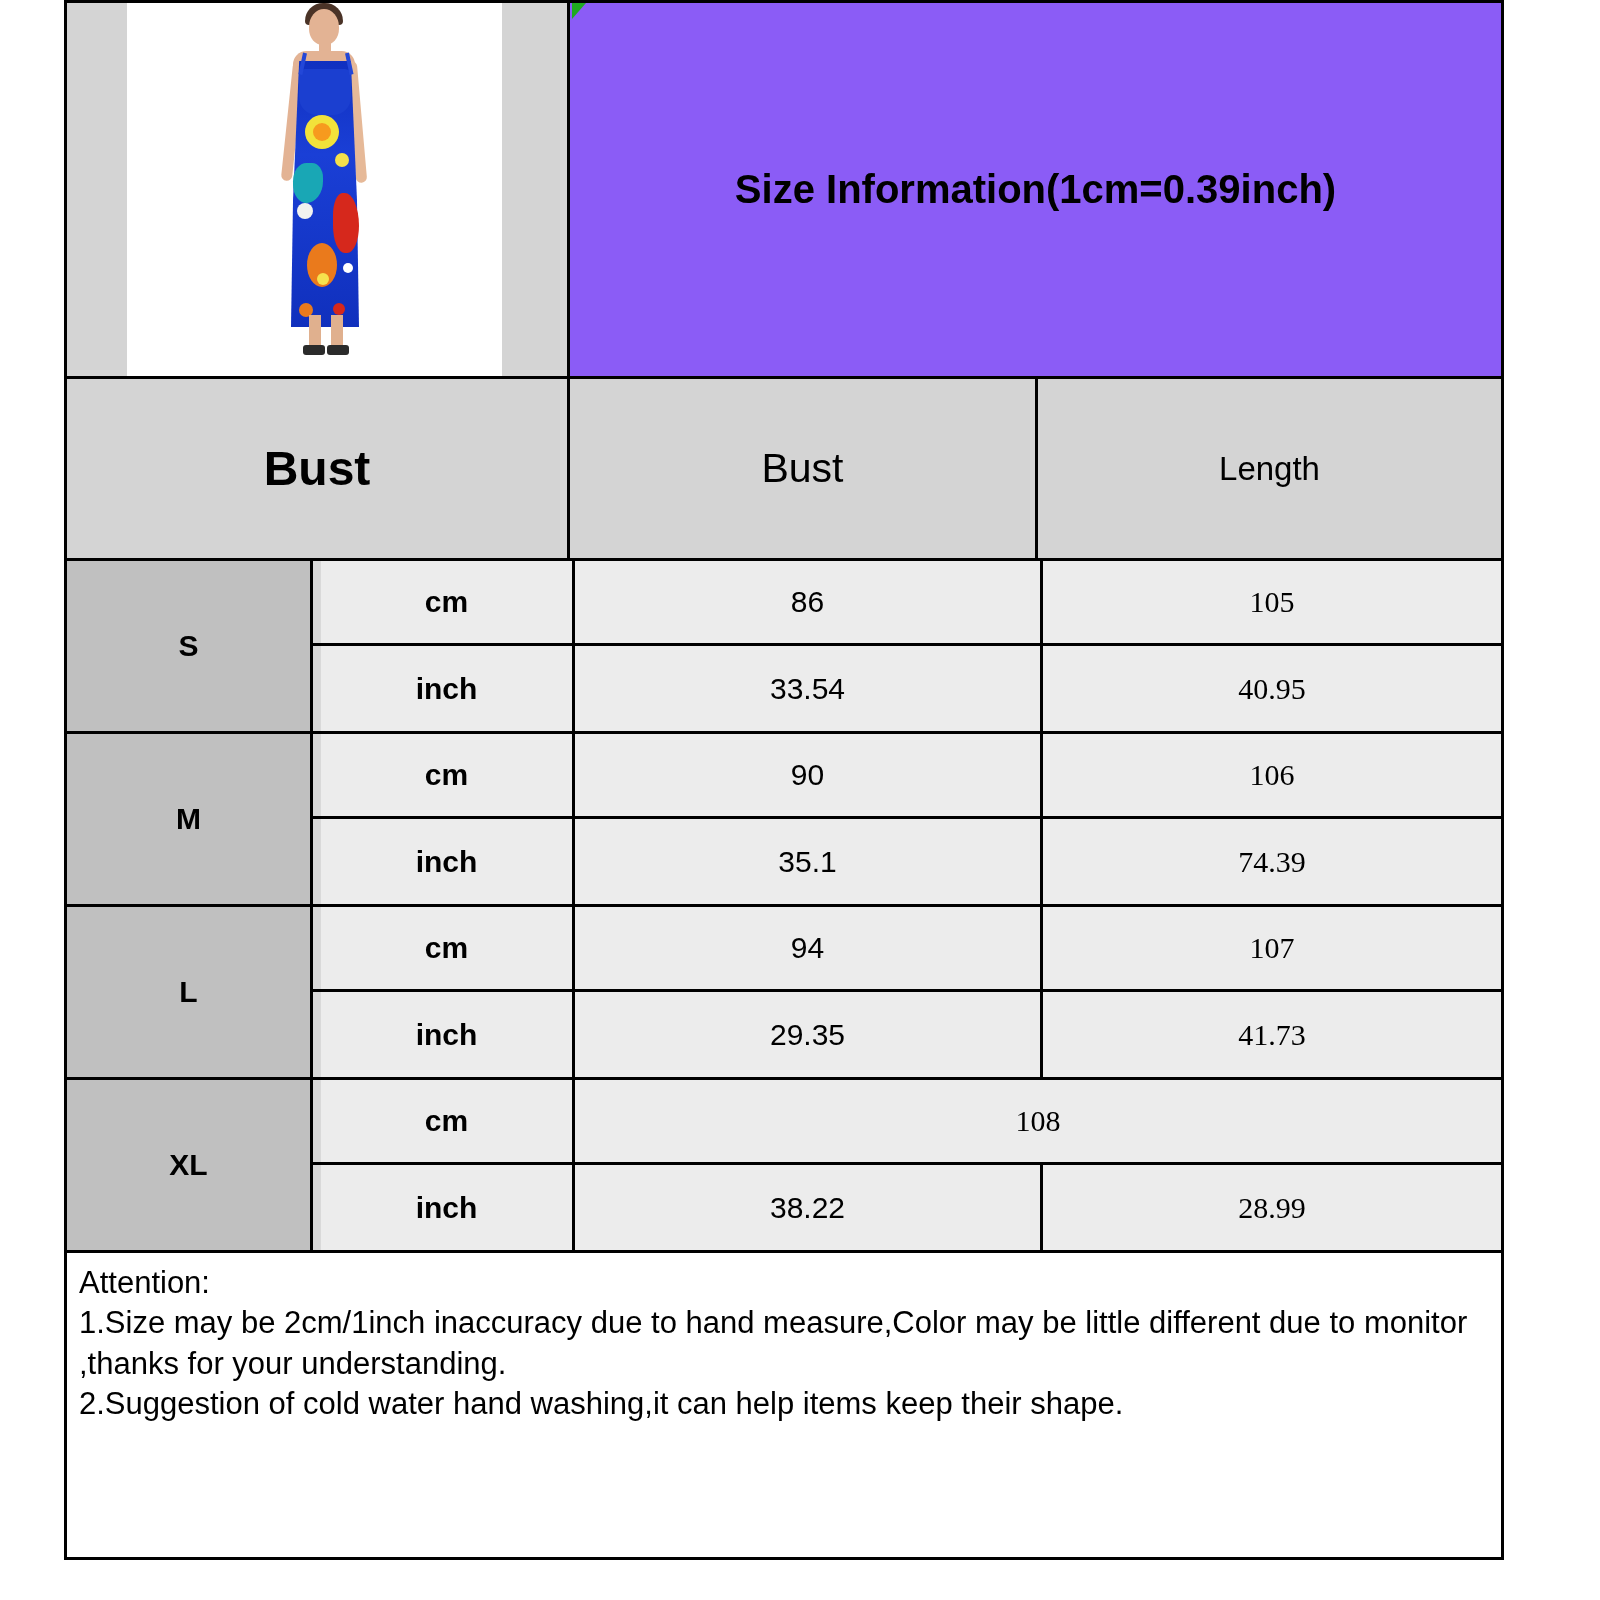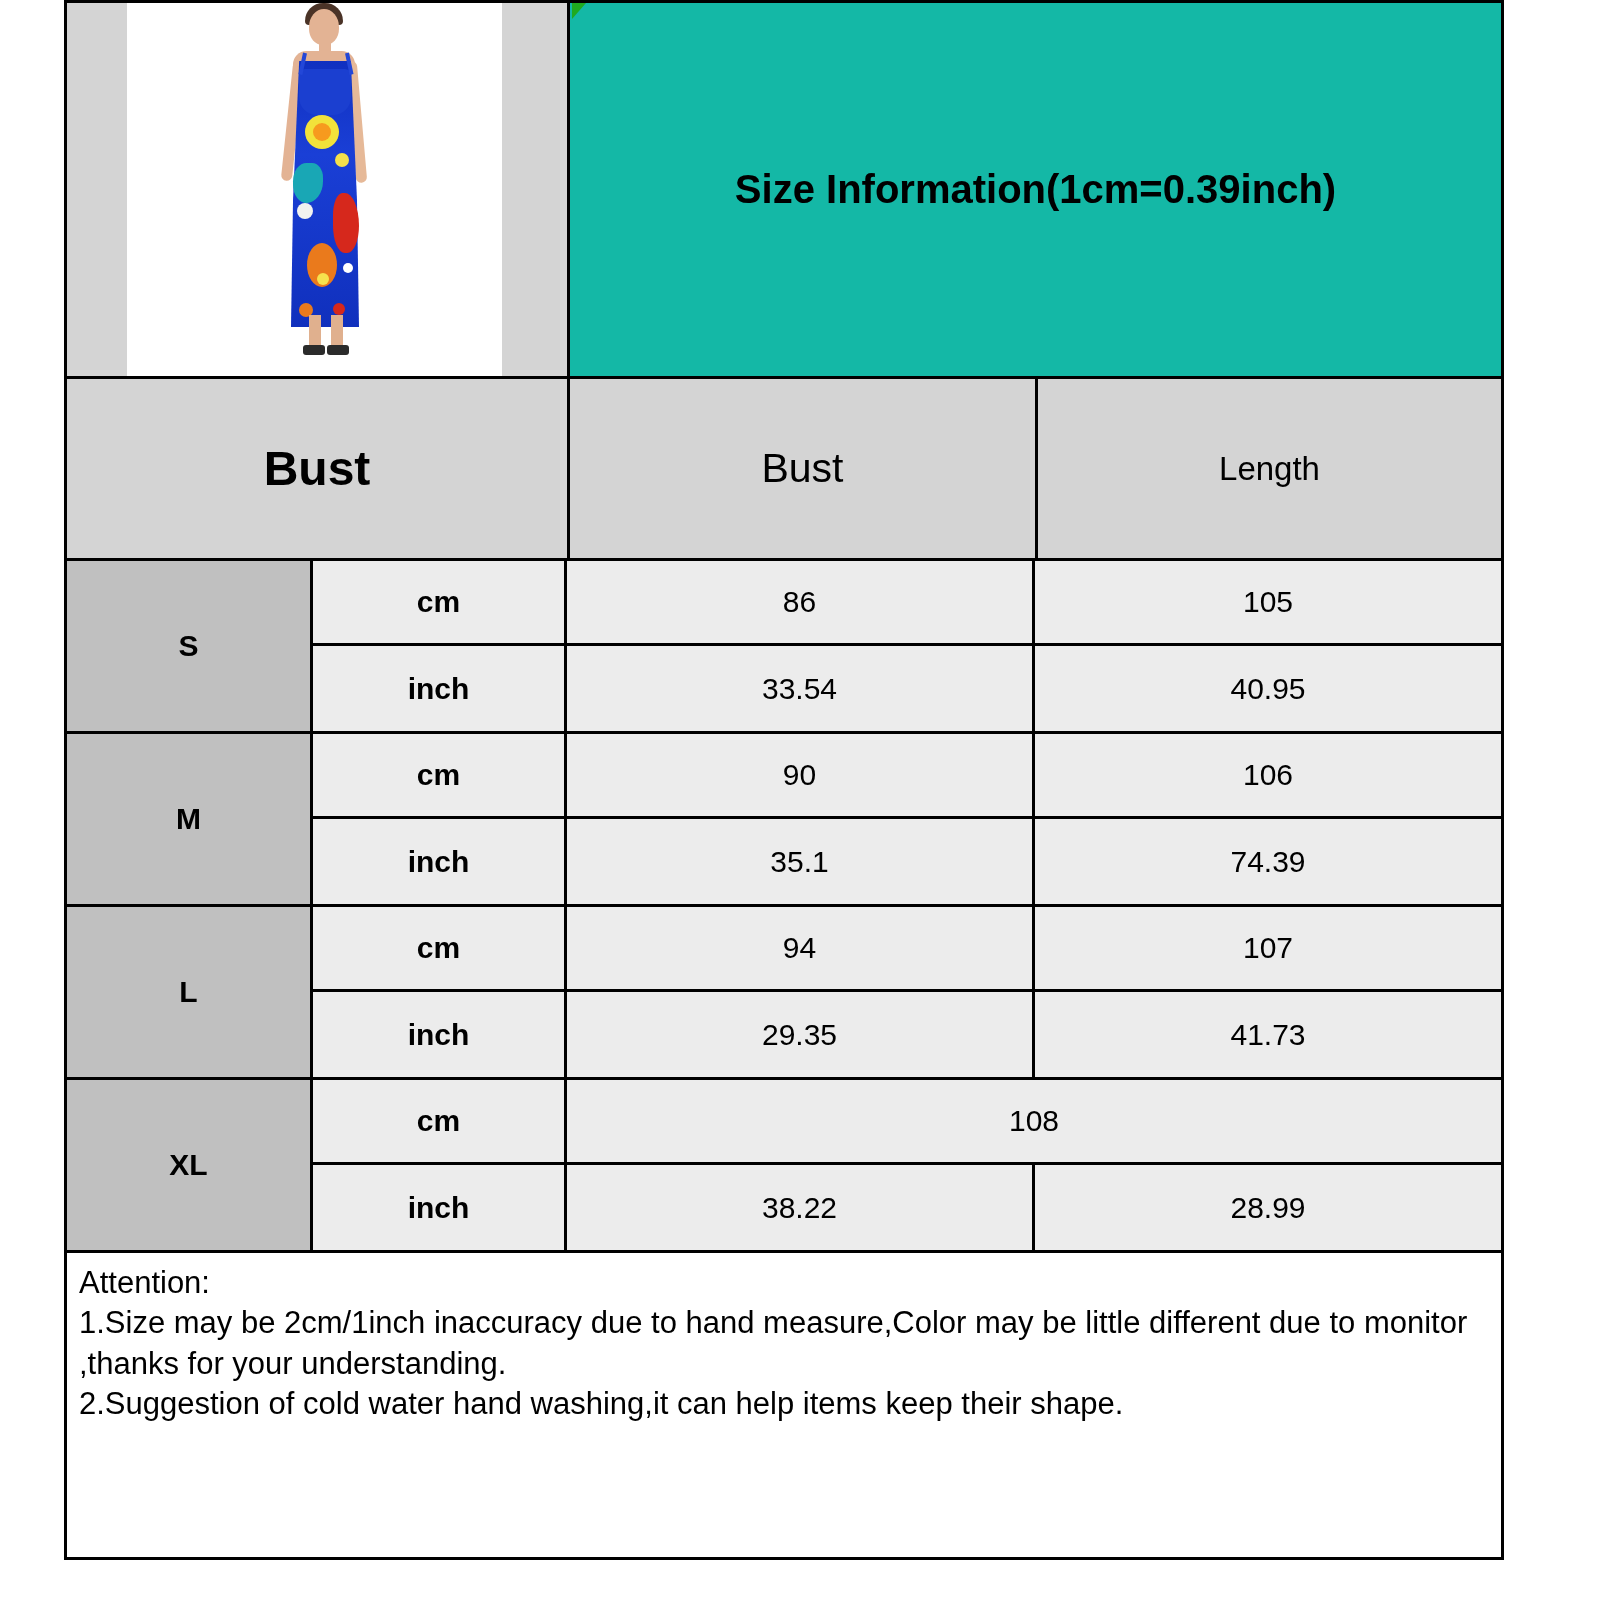--- a/index.html
+++ b/index.html
@@ -49,21 +49,21 @@
     position: absolute;
     left: 60px;
     top: 0;
     width: 375px;
     height: 376px;
     background: #ffffff;
     overflow: hidden;
   }
   .title-cell {
     flex: 1 1 auto;
-    background: #14b8a6;
+    background: #8b5cf6;
     display: flex;
     align-items: center;
     justify-content: center;
     position: relative;
   }
   .title-cell .title-text {
     font-size: 40px;
     font-weight: bold;
     letter-spacing: 0px;
     color: #000000;
@@ -214,26 +214,27 @@
   .cell {
     display: flex; align-items: center; justify-content: center;
     box-sizing: border-box;
     background: #ececec;
     font-size: 30px;
   }
   .cell.unit {
     flex: 0 0 254px;
     border-right: 3px solid #000000;
     font-weight: bold;
+    margin-left: 8px;
   }
   .cell.bust {
     flex: 0 0 468px;
     border-right: 3px solid #000000;
   }
-  .cell.length { flex: 1 1 auto; }
+  .cell.length { flex: 1 1 auto; font-family: Liberation Serif, serif; }
 
   
   .attention {
     flex: 1 1 auto;
     background: #ffffff;
     padding: 10px 22px 0 12px;
     box-sizing: border-box;
   }
   .attention .line {
     font-size: 31px;

